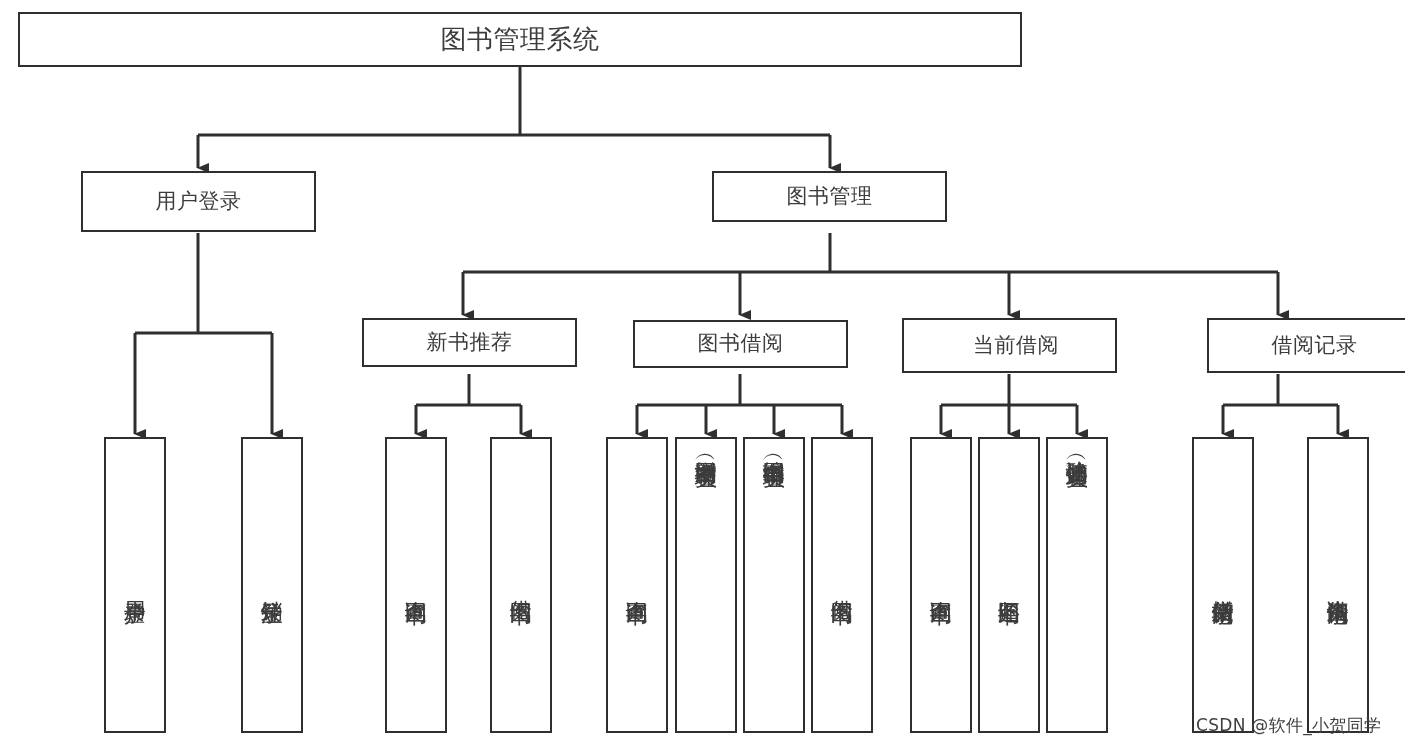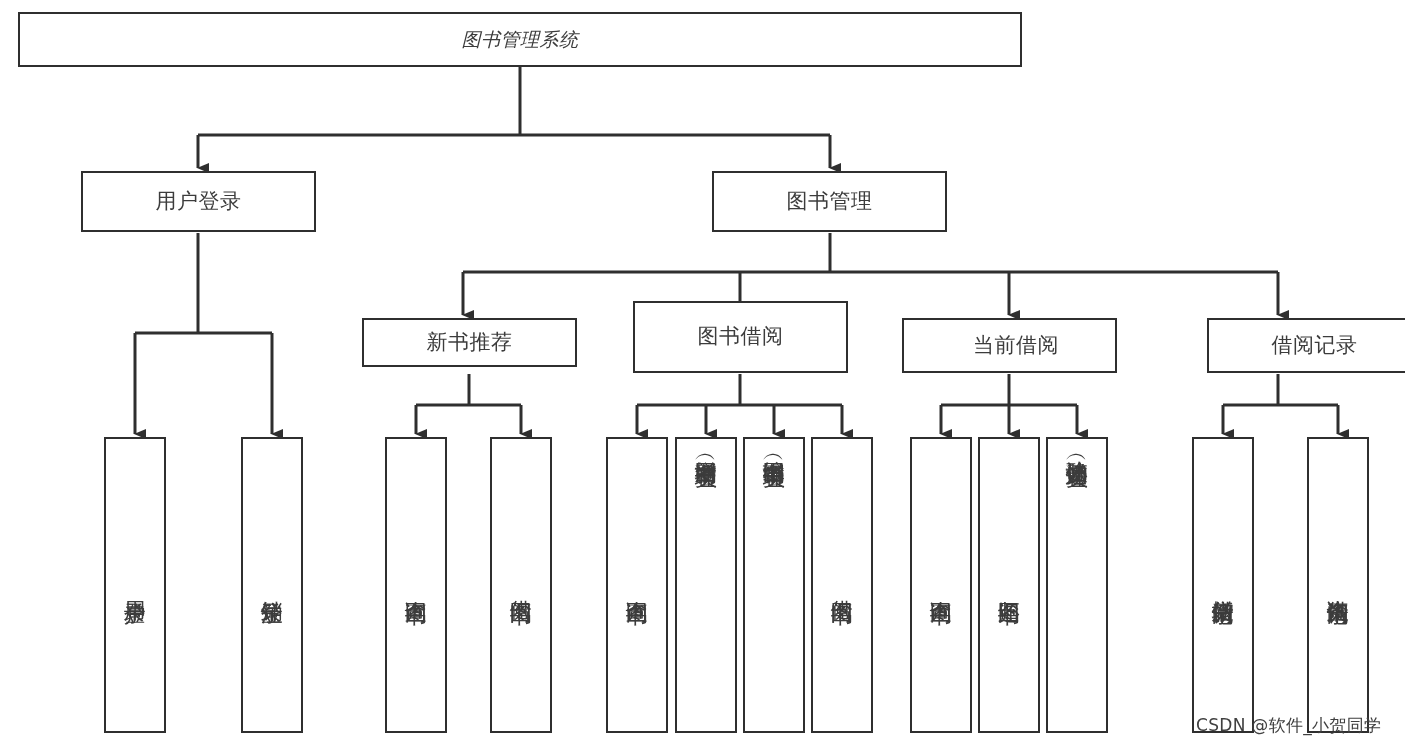--- a/index.html
+++ b/index.html
@@ -44,22 +44,21 @@
     letter-spacing: 0.5px;
   }
   
   .node.horizontal .node-label {
     writing-mode: horizontal-tb;
     font-size: 21px;
     line-height: 1.1;
     white-space: nowrap;
   }
   .node.root .node-label {
-    font-size: 19px;
-    font-style: italic;
+    font-size: 26px;
   }
   
   .node.vertical {
     align-items: flex-start;
     justify-content: center;
     padding-top: 4px;
   }
   .node.vertical .node-label {
     writing-mode: vertical-rl;
     text-orientation: upright;
@@ -136,28 +135,28 @@
     </g>
   </svg>
 
   <div class="node horizontal root" style="left:18px; top:12px; width:1004px; height:55px;">
     <span class="node-label">图书管理系统</span>
   </div>
 
   <div class="node horizontal" style="left:81px; top:171px; width:235px; height:61px;">
     <span class="node-label">用户登录</span>
   </div>
-  <div class="node horizontal" style="left:712px; top:171px; width:235px; height:61px;">
+  <div class="node horizontal" style="left:712px; top:171px; width:235px; height:51px;">
     <span class="node-label">图书管理</span>
   </div>
 
   <div class="node horizontal" style="left:362px; top:318px; width:215px; height:49px;">
     <span class="node-label">新书推荐</span>
   </div>
-  <div class="node horizontal" style="left:633px; top:301px; width:215px; height:72px;">
+  <div class="node horizontal" style="left:633px; top:320px; width:215px; height:48px;">
     <span class="node-label">图书借阅</span>
   </div>
   <div class="node horizontal" style="left:902px; top:318px; width:215px; height:55px;padding-left:13px;">
     <span class="node-label">当前借阅</span>
   </div>
   <div class="node horizontal" style="left:1171px; top:318px; width:215px; height:55px;margin-left:36px;">
     <span class="node-label">借阅记录</span>
   </div>
 
   <div class="node vertical centered" style="left:104px; top:437px; width:62px; height:296px;">

